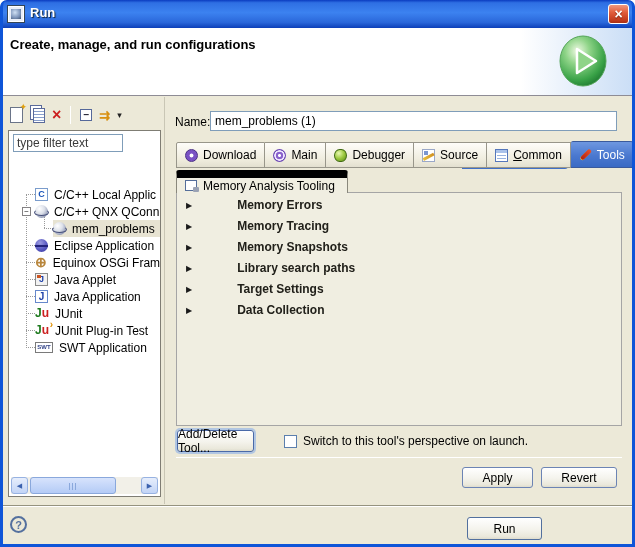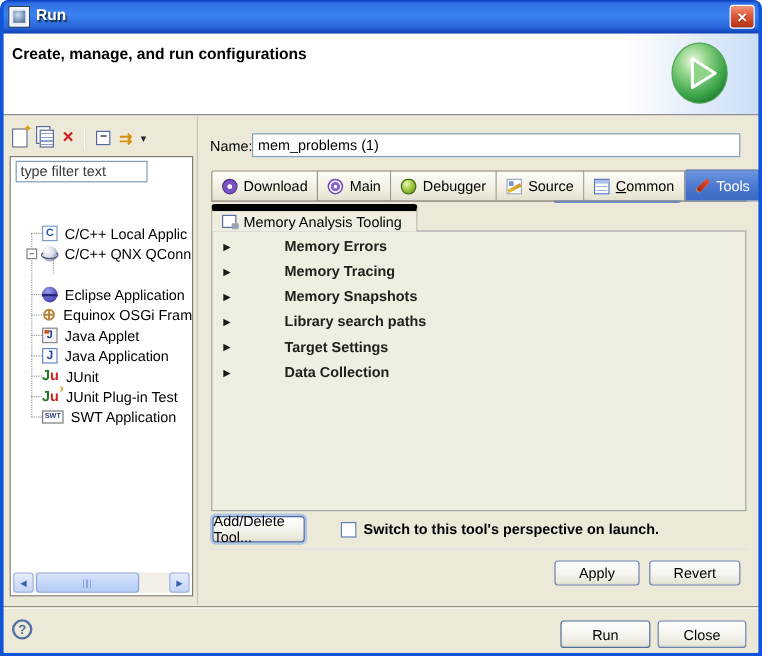--- a/index.html
+++ b/index.html
@@ -131,41 +131,41 @@
   .ti-common::after { content:""; position:absolute; left:1px; right:1px; top:5px; bottom:1px;
       background:repeating-linear-gradient(180deg,#9ab4e0 0 1px,transparent 1px 3px); }
   .ti-tools::before { content:""; position:absolute; left:0px; top:5px; width:13px; height:4px; border-radius:2px;
       background:linear-gradient(90deg,#f0c040,#d89010); transform:rotate(-45deg); }
   .ti-tools::after { content:""; position:absolute; left:5px; top:0px; width:4px; height:13px; border-radius:2px;
       background:linear-gradient(180deg,#e85030,#b02010); transform:rotate(45deg); }
 
   
   .inner-tab { position:absolute; left:176px; top:170px; height:23px; z-index:3; display:flex; align-items:center;
       gap:6px; padding:0 12px 0 8px; background:#f0eee1; border:1px solid #8a887c; border-bottom:none;
-      border-top:6px solid #000000; border-radius:3px 3px 0 0; font-size:12px; color:#000; cursor:pointer; }
+      border-top:8px solid #000000; border-radius:3px 3px 0 0; font-size:12px; color:#000; cursor:pointer; }
   .it-icon { position:relative; width:12px; height:11px; background:#fff; border:1px solid #556e9a; }
   .it-icon::after { content:""; position:absolute; right:-3px; bottom:-2px; width:6px; height:5px;
       background:#9aa2b4; border-radius:1px; }
   .content-panel { position:absolute; left:176px; top:192px; width:446px; height:234px; background:#f0eee1;
       border:1px solid #a5a5a5; z-index:2; }
   .section { position:absolute; left:186px; height:18px; display:flex; align-items:center; gap:9px; z-index:4;
       cursor:pointer; }
   .sec-arrow { font-size:8px; color:#1a1a1a; }
   .sec-label { font-size:12px; font-weight:bold; color:#21201a;margin-left:36px; }
 
   
   .btn { display:flex; align-items:center; justify-content:center; font-size:12px; color:#000;
       background:linear-gradient(180deg,#ffffff,#f4f3ec 55%,#eae8db 88%,#ddzzcc); 
       background:linear-gradient(180deg,#ffffff,#f4f3ec 55%,#eae8db 88%,#dedccd);
       border:1px solid #6c84b4; border-radius:3px; cursor:pointer; position:absolute; }
   .add-delete { left:177px; top:430px; width:77px; height:22px;
       box-shadow:0 0 0 2px rgba(130,170,235,.55); border-color:#4a6aa8; }
   .checkbox { position:absolute; left:284px; top:435px; width:13px; height:13px; background:#fff;
       border:1px solid #5b7fae; cursor:pointer; }
-  .check-label { position:absolute; left:303px; top:434px; font-size:12px; color:#000;font-weight:bold; }
+  .check-label { position:absolute; left:303px; top:434px; font-size:12px; color:#000; }
   .hr1 { position:absolute; left:176px; top:457px; width:446px; height:1px; background:#9e9c8e;
       border-bottom:1px solid #fff; }
   .apply { left:462px; top:467px; width:71px; height:21px; }
   .revert { left:541px; top:467px; width:76px; height:21px; }
 
   
   .bottombar { position:absolute; left:0; top:505px; width:635px; height:42px; background:#ece9d8;
       border-top:1px solid #95937f; box-shadow:inset 0 1px 0 #fff; }
   .help { position:absolute; left:10px; top:10px; width:17px; height:17px; border:2px solid #54709e;
       border-radius:50%; color:#54709e; font-size:11px; font-weight:bold; display:flex; align-items:center;
@@ -234,20 +234,28 @@
 
       <div class="tree-row" style="top:46px;">
         <span class="expander" style="left:13px; top:4px;">−</span>
         <span style="width:26px; flex:0 0 auto;"></span>
         <span class="rowwrap">
             <span class="ticon ic-qnx"></span>
         <span class="lbl">C/C++ QNX QConn</span>
           </span>
       </div>
 
+      <div class="tree-row sel" style="top:63px;">
+        <span class="stub" style="left:35px; width:9px; top:8px; position:absolute;"></span>
+        <span style="width:44px; flex:0 0 auto;"></span>
+        <span class="rowwrap">
+            <span class="ticon ic-qnx"></span>
+        <span class="lbl">mem_problems</span>
+          </span>
+      </div>
 
       <div class="tree-row" style="top:80px;">
         <span class="stub" style="left:17px; width:9px; top:8px; position:absolute;"></span>
         <span style="width:26px; flex:0 0 auto;"></span>
         <span class="rowwrap">
             <span class="ticon ic-eclipse"></span>
         <span class="lbl">Eclipse Application</span>
           </span>
       </div>
 
@@ -384,15 +392,14 @@
   <span class="check-label">Switch to this tool's perspective on launch.</span>
 
   <div class="hr1"></div>
   <div class="btn apply">Apply</div>
   <div class="btn revert">Revert</div>
 
   <div class="bottombar">
     <span class="help">?</span>
   </div>
   <div class="btn run">Run</div>
-  <div class="btn close-b">Close</div>
 
 </div>
 
 </body></html>

